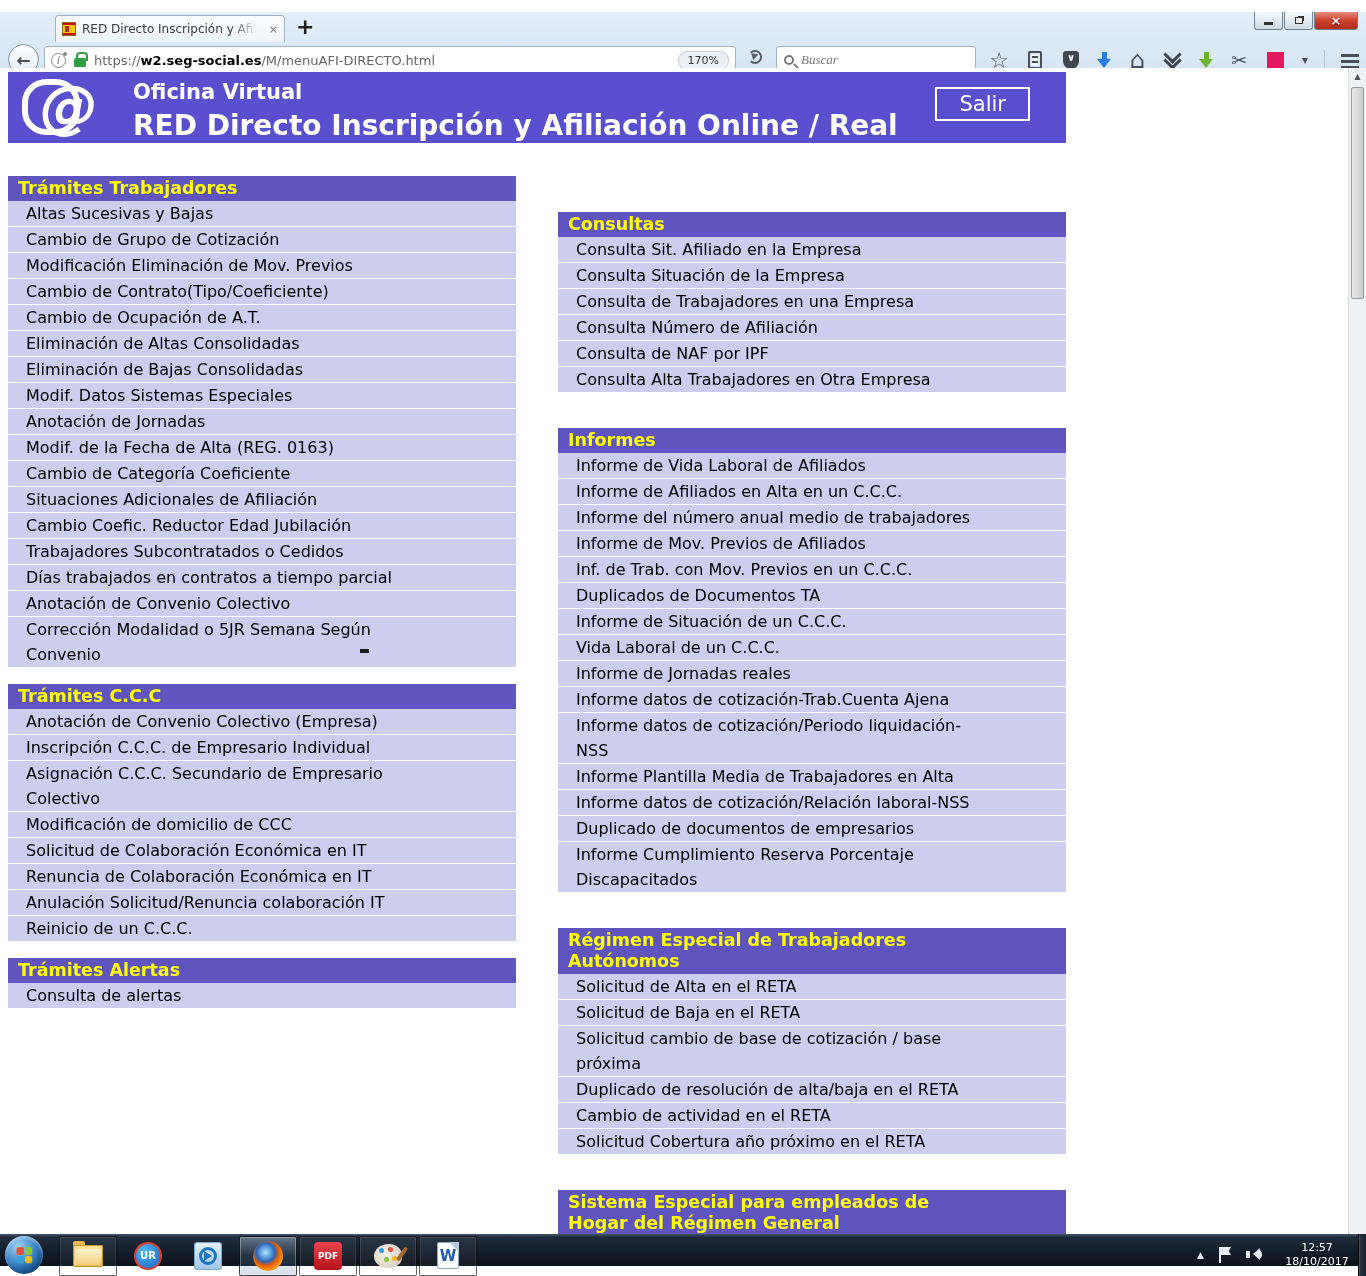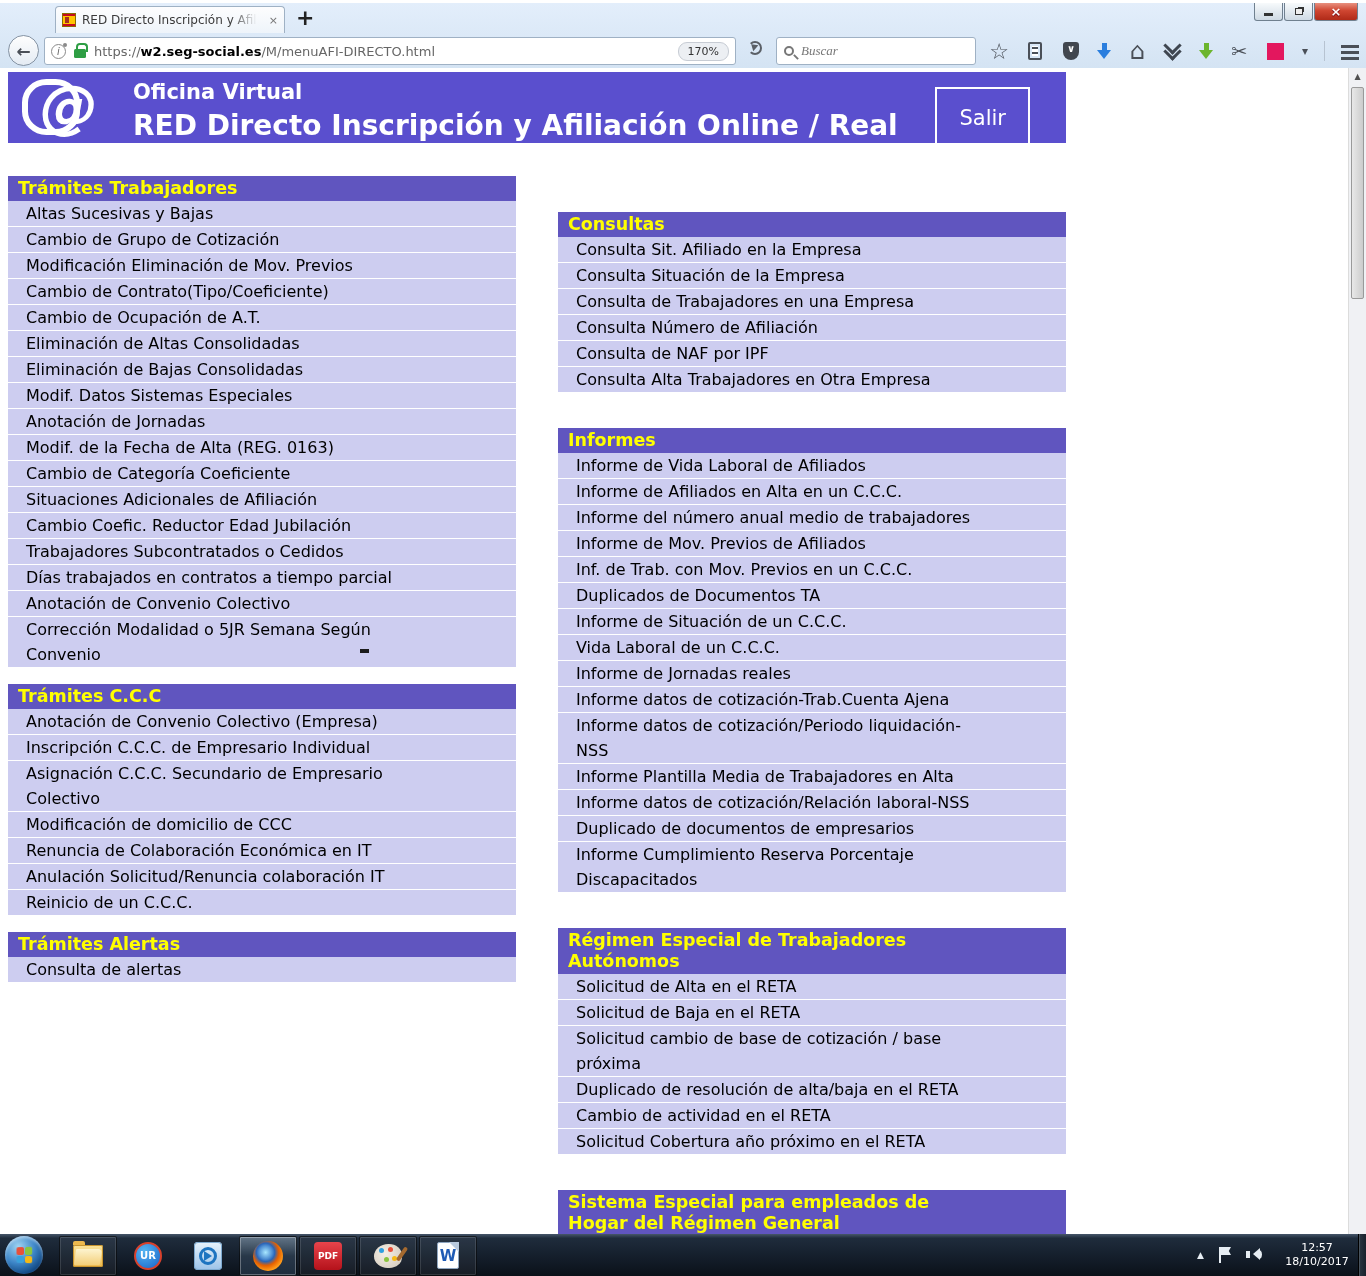--- a/index.html
+++ b/index.html
@@ -1,21 +1,21 @@
 <!DOCTYPE html>
 <html style="--purple-banner: #5a4fce; --purple-section: #6055bf; --lavender: #cdcdf0; --yellow: #ffff00;"><head>
 <meta charset="utf-8">
 <style>
   * { margin:0; padding:0; box-sizing:border-box; }
   html,body { width:1366px; height:1276px; }
   body { position:relative; overflow:hidden; background:#fff;
          font-family:"DejaVu Sans","Liberation Sans",sans-serif; }
 
   
-  .chrome { position:absolute; left:0; top:3px; width:1366px; height:76px;
+  .chrome { position:absolute; left:0; top:12px; width:1366px; height:76px;
             background:linear-gradient(#e3eefb,#d2e2f2); border-bottom:1px solid #a9b7c9; }
   .tabstrip { position:absolute; left:0; top:0; width:100%; height:30px; }
   .tab { position:absolute; left:55px; top:3px; width:230px; height:27px;
          background:linear-gradient(#fdfdfe,#eef4fa); border:1px solid #9fb1c4; border-bottom:none;
          border-radius:4px 4px 0 0; display:flex; align-items:center; padding:0 6px; }
   .favicon { width:14px; height:14px; margin-right:6px; flex:0 0 auto;
              background:linear-gradient(#c60b1e 0 18%, #ffc400 18% 82%, #c60b1e 82% 100%);
              border:1px solid #8c6a00; position:relative; }
   .favicon::after { content:""; position:absolute; left:2px; top:3px; width:4px; height:6px; background:#a63022; }
   .tab-title { font-size:12px; color:#3a3a3a; white-space:nowrap; overflow:hidden; max-width:180px;
@@ -80,42 +80,42 @@
 
   
   .viewport { position:absolute; left:0; top:68px; width:1348px; height:1166px; background:#fff; overflow:hidden; }
   .banner { position:absolute; left:8px; top:4px; width:1058px; height:71px; background:var(--purple-banner,#5a4fce); }
   .logo { position:absolute; left:14px; top:5px; width:92px; height:60px; }
   .logo .box { position:absolute; left:0; top:2px; width:58px; height:56px; border:6px solid #fff; border-radius:42% 42% 42% 42%; }
   .logo .at { position:absolute; left:18px; top:-4px; font-size:58px; color:#fff; font-style:italic; font-weight:bold; }
   .banner h1 { position:absolute; left:125px; top:8px; font-size:21px; color:#fff; font-weight:bold; }
   .banner h2 { position:absolute; left:125px; top:37px; font-size:28px; color:#fff; font-weight:bold; }
   .salir { position:absolute; right:36px; top:15px; border:2px solid #fff; color:#fff; font-size:21px;
-           padding:17px 22px; background:transparent; font-family:inherit; }
+           padding:3px 22px; background:transparent; font-family:inherit; }
 
   .col { position:absolute; top:108px; width:508px; }
   .col.left { left:8px; } .col.right { left:558px; }
   .sec { margin-bottom:17px; }
   .col.right .sec { margin-bottom:14px;margin-top:36px; }
   .sec-title { background:var(--purple-section,#6055bf); padding:2px 16px 2px 10px; }
   .sec-title div { color:var(--yellow,#ffff00); font-weight:bold; font-size:17.5px; line-height:21px; }
   .mitem { display:block; background:var(--lavender,#cdcdf0); color:#000; font-size:16px; line-height:25px;
            padding:0 90px 0 18px; text-decoration:none; border-bottom:1px solid #fff; white-space:nowrap; }
   .mitem.wrap { white-space:normal; }
   .sec .mitem:last-child { border-bottom:none; }
   .artifact-dash { position:absolute; left:360px; top:581px; width:9px; height:4px; background:#1c1c1c; }
 
   
   .vscroll { position:absolute; right:0; top:68px; width:18px; height:1166px; background:#f0f1f4; border-left:1px solid #dcdcdc; }
   .vs-up { position:absolute; left:0; top:0; width:17px; height:17px; text-align:center; font-size:8px; color:#505050; line-height:17px; }
   .vs-thumb { position:absolute; left:2px; top:19px; width:13px; height:212px; border:1px solid #9a9a9a; border-radius:2px;
               background:linear-gradient(90deg,#e8e8e8,#cccccc); }
 
   
-  .taskbar { position:absolute; left:0; top:1234px; width:1366px; height:42px;
+  .taskbar { position:absolute; left:0; top:1234px; width:1366px; height:32px;
              background:linear-gradient(#46566a 0%, #1f2c3c 10%, #141e2b 55%, #0b1119 100%); }
   .orb { position:absolute; left:5px; top:2px; width:38px; height:38px; border-radius:50%;
          background:radial-gradient(circle at 35% 28%, #9fd4f2 0%, #3d86c8 45%, #134a85 75%, #0a2c52 100%);
          box-shadow:inset 0 2px 3px rgba(255,255,255,.5); display:flex; align-items:center; justify-content:center; }
   .orb-flag { width:16px; height:16px; display:grid; grid-template-columns:1fr 1fr; gap:1px; transform:perspective(40px) rotateY(-12deg); }
   .orb-flag b { border-radius:2px; }
   .orb-flag b:nth-child(1){background:#e8503a;} .orb-flag b:nth-child(2){background:#8bc53f;}
   .orb-flag b:nth-child(3){background:#39a1dc;} .orb-flag b:nth-child(4){background:#f5b916;}
   .apps { position:absolute; left:58px; top:0; height:42px; display:flex; align-items:center; }
   .appbtn { width:58px; height:40px; margin:1px 1px 0 1px; display:flex; align-items:center; justify-content:center; border-radius:2px; }
@@ -256,20 +256,21 @@
         <a class="mitem wrap">Corrección Modalidad o 5JR Semana Según Convenio</a>
       </div>
       <div class="sec">
         <div class="sec-title">
           <div>Trámites C.C.C</div>
         </div>
         <a class="mitem">Anotación de Convenio Colectivo (Empresa)</a>
         <a class="mitem">Inscripción C.C.C. de Empresario Individual</a>
         <a class="mitem wrap">Asignación C.C.C. Secundario de Empresario Colectivo</a>
         <a class="mitem">Modificación de domicilio de CCC</a>
+        <a class="mitem">Solicitud de Colaboración Económica en IT</a>
         <a class="mitem">Renuncia de Colaboración Económica en IT</a>
         <a class="mitem">Anulación Solicitud/Renuncia colaboración IT</a>
         <a class="mitem">Reinicio de un C.C.C.</a>
       </div>
       <div class="sec">
         <div class="sec-title">
           <div>Trámites Alertas</div>
         </div>
         <a class="mitem">Consulta de alertas</a>
       </div>

